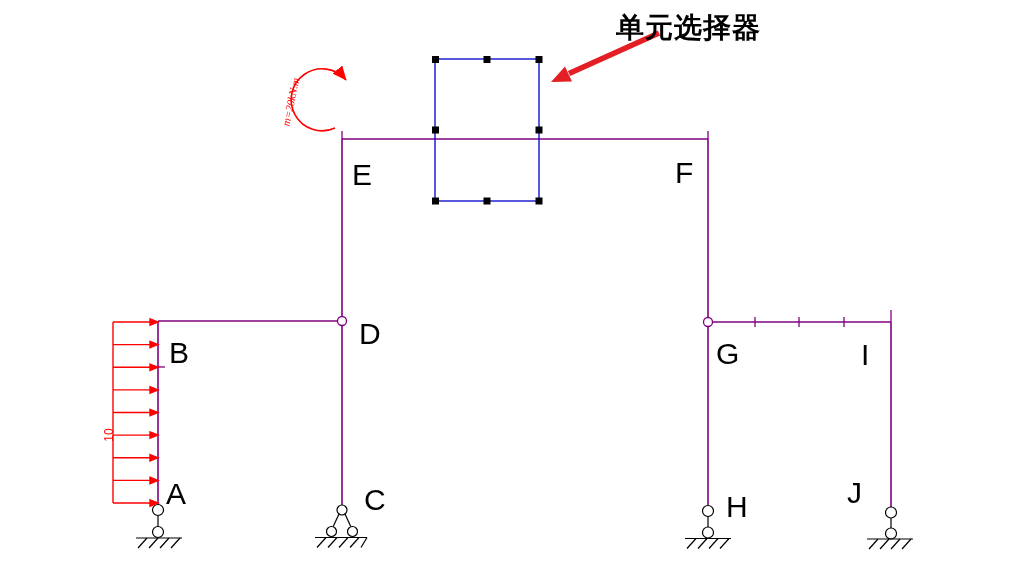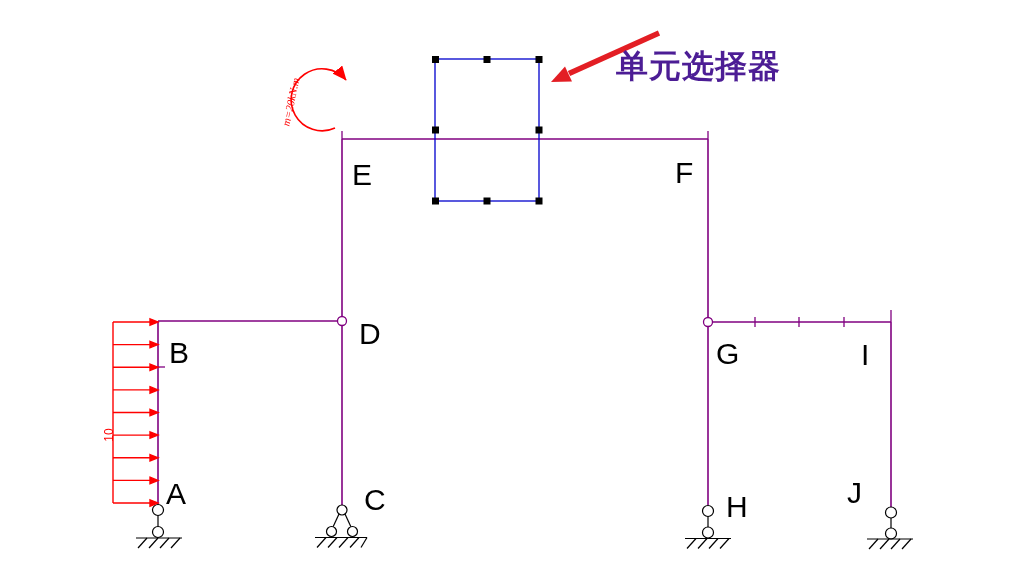--- a/index.html
+++ b/index.html
@@ -12,25 +12,24 @@
   }
   .stage svg{position:absolute;left:0;top:0;}
   .txt{position:absolute;line-height:1;white-space:nowrap;}
   .node-label{
     font-size:30px;
     color:#000000;
     font-family:"Liberation Sans", sans-serif;
   }
   .annotation-label{
     left:616px;top:14px;
-    font-size:32px;
+    font-size:28px;
     font-weight:bold;
-    color:#4c1d95;
+    color:#000000;
     letter-spacing:1px;
-    margin-top:36px;
   }
   .moment-label{
     left:291px;top:102px;
     font-size:11px;
     font-style:italic;
     color:#ff0000;
     transform:translate(-50%,-50%) rotate(-78deg);
     font-family:"Liberation Serif", serif;
   }
   .load-label{

